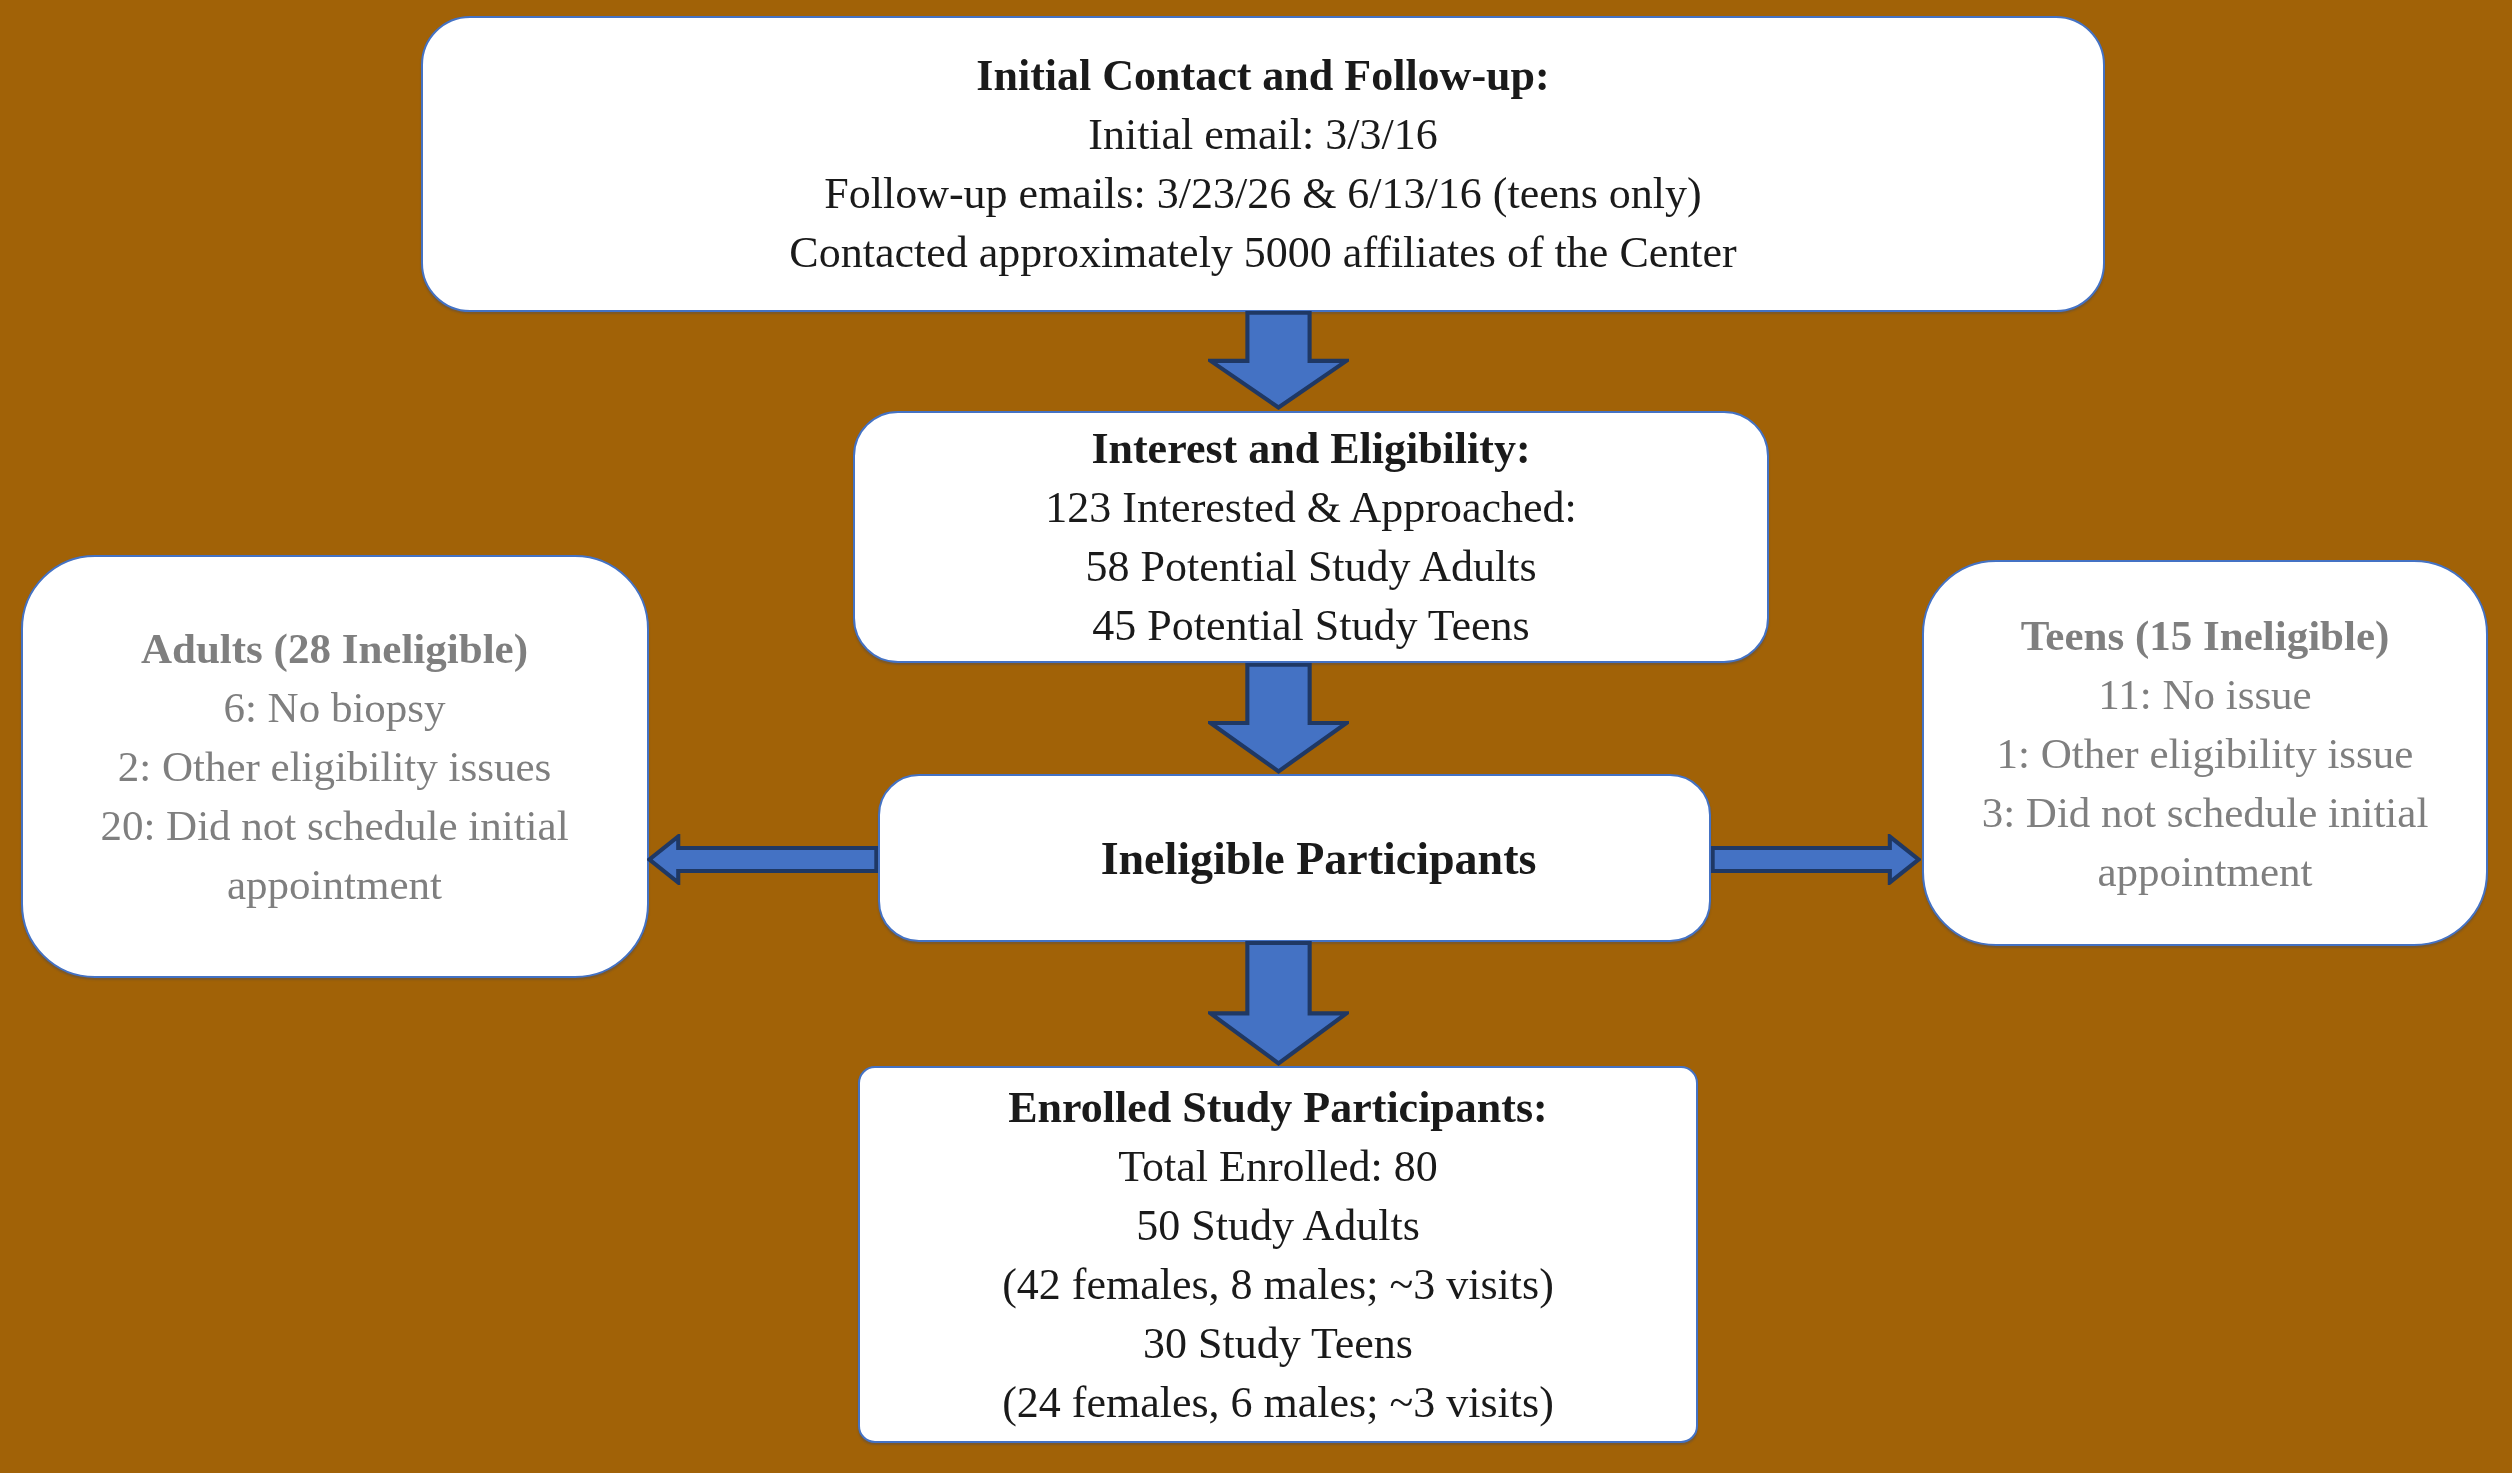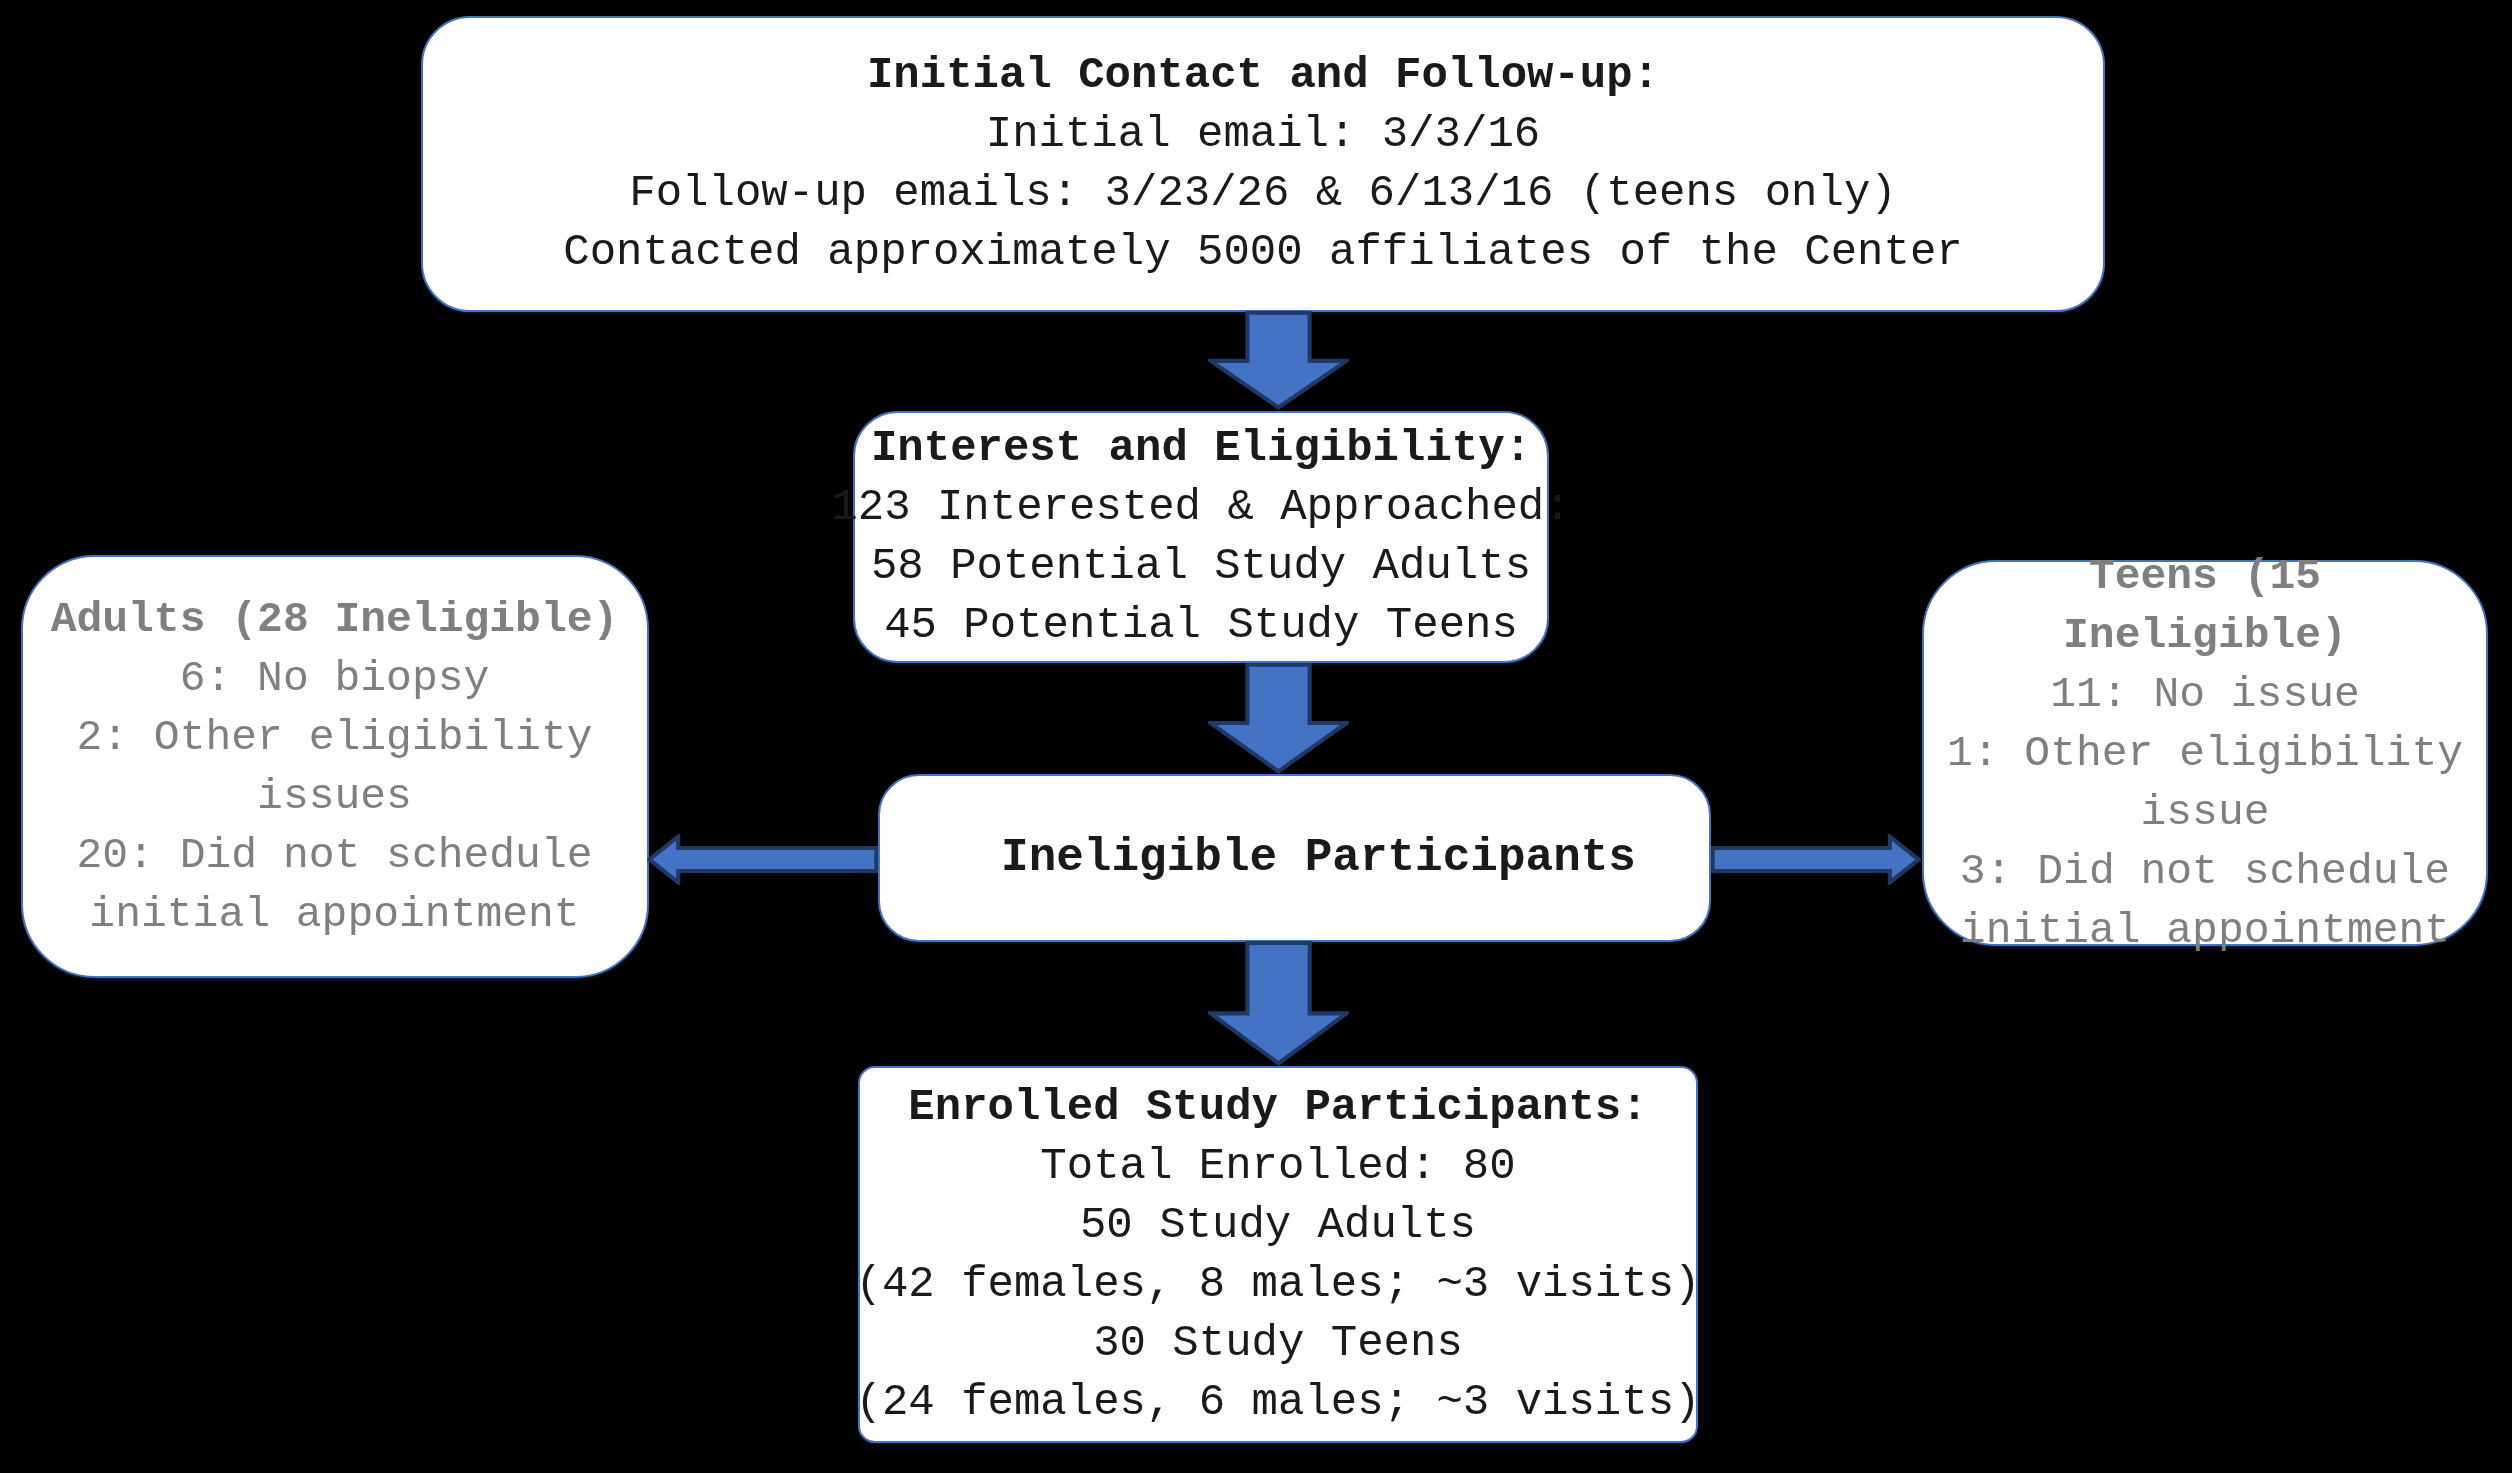--- a/index.html
+++ b/index.html
@@ -1,20 +1,20 @@
 <!DOCTYPE html>
 <html style="font-size:13px"><head>
 <meta charset="utf-8">
 <style>
   html,body{margin:0;padding:0;background:#ffffff;}
   #canvas{
     position:relative;
     width:2512px;height:1474px;
-    background:#000000;
-    font-family:Liberation Mono, monospace;
+    background:#a16207;
+    font-family:Liberation Serif, serif;
     overflow:hidden;
   }
   .fbox{
     position:absolute;
     box-sizing:border-box;
     border:2.5px solid #4472C4;
     background:#ffffff;
     display:flex;
     flex-direction:column;
     justify-content:center;
@@ -28,21 +28,21 @@
     color:#1a1a1a;
     white-space:nowrap;
   }
   .fbox .ttl{font-weight:bold;}
   .muted .ln{
     color:#7f7f7f;
     white-space:normal;
     font-size:43px;
   }
   #box-initial   {left:421px;  top:15.6px;   width:1684px; height:296px; border-radius:49px;}
-  #box-interest  {left:853px; top:411px;  width:696px; height:252px; border-radius:45px;}
+  #box-interest  {left:853px; top:411px;  width:916px; height:252px; border-radius:45px;}
   #box-ineligible{left:878px; top:774px;  width:833px; height:168px; border-radius:41px;padding-left:48px;}
   #box-enrolled  {left:858px; top:1066px; width:840px; height:377px; border-radius:17px;}
   #box-adults    {left:20.5px;   top:555px;  width:628px;  height:423px; border-radius:74px; padding:0 14px;}
   #box-teens     {left:1922px; top:560px;  width:566px;  height:386px; border-radius:74px; padding:0 21.4px;}
   #box-ineligible .ln{font-size:46px;}
   .arrow{position:absolute;}
   svg{display:block;}
 </style>
 </head>
 <body>

